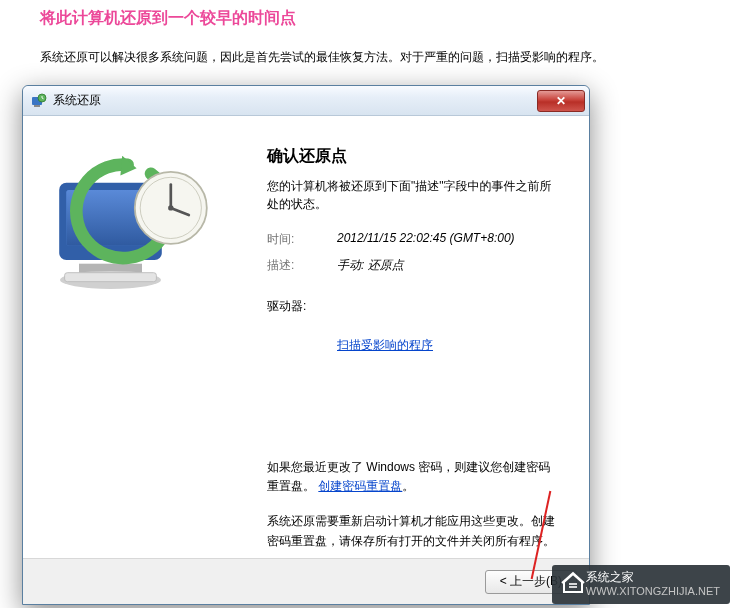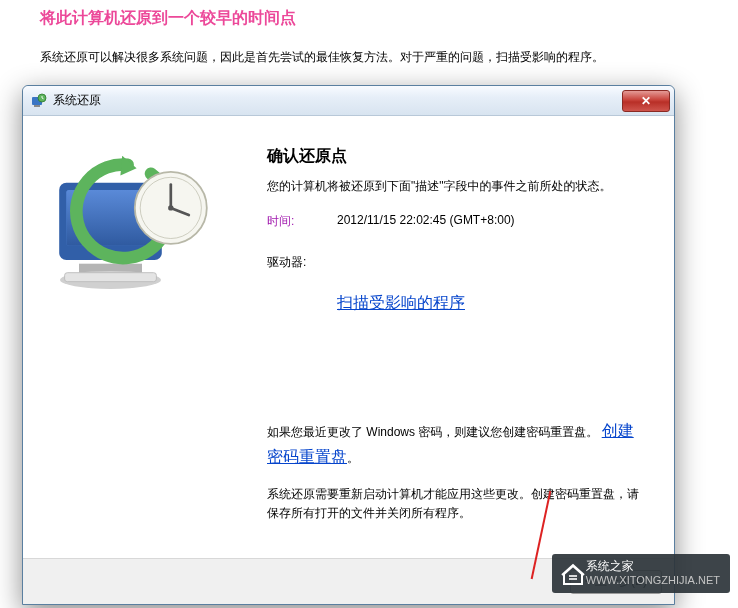--- a/index.html
+++ b/index.html
@@ -24,21 +24,21 @@
     }
     .page-subtext {
       color: #000;
       font-size: 12px;
       margin-bottom: 20px;
     }
     .dialog {
       position: absolute;
       left: 22px;
       top: 85px;
-      width: 653px;
+      width: 568px;
       height: 520px;
       background: #fff;
       border: 1px solid #5a7fa0;
       box-shadow: 0 8px 28px rgba(0,0,0,0.45);
       border-radius: 6px 6px 0 0;
       overflow: hidden;
     }
     .titlebar {
       height: 30px;
       background: linear-gradient(to bottom, #f8fbff 0%, #e6eef8 40%, #d8e4f0 100%);
@@ -101,25 +101,26 @@
       margin-bottom: 18px;
       line-height: 1.5;
     }
     .info-row {
       display: flex;
       margin-bottom: 9px;
       font-size: 12px;
     }
     .info-label {
       width: 70px;
-      color: #a21caf;
+      color: #737373;
     }
     .info-value {
       flex: 1;
       color: #000;
+      font-style: italic;
     }
     .drives-row {
       display: flex;
       margin-top: 18px;
       margin-bottom: 22px;
     }
     .drives-label {
       width: 70px;
       font-size: 12px;
       padding-top: 6px;
@@ -127,21 +128,21 @@
     .drives-box {
       flex: 1;
       border: 1px solid #888;
       padding: 8px 10px;
       min-height: 48px;
       font-size: 12px;
     }
     .link {
       color: #0645cc;
       text-decoration: underline;
-      font-size: 16px;
+      font-size: 12px;
       cursor: default;
     }
     .scan-link {
       margin-left: 70px;
       display: inline-block;
     }
     .pw-note {
       margin-top: 104px;
       font-size: 12px;
       line-height: 1.6;
@@ -169,26 +170,26 @@
       height: 24px;
       padding: 0 14px;
       font-size: 12px;
       background: linear-gradient(to bottom, #fdfdfd, #e8e8e8);
       border: 1px solid #9a9a9a;
       border-radius: 3px;
     }
     .watermark {
       position: absolute;
       right: 8px;
-      bottom: 15px;
+      bottom: 4px;
       background: rgba(45,52,58,0.92);
       padding: 5px 10px 5px 8px;
       border-radius: 3px;
       display: flex;
-      align-items: center;
+      align-items: flex-start;
       gap: 0;
       z-index: 50;
     }
     .wm-text {
       color: #fff;
       font-size: 12px;
       line-height: 1.25;
     }
     .wm-sub {
       color: #c4c4c4;
@@ -255,20 +256,24 @@
     </div>
 
     <div class="right-col">
       <h3 class="dlg-title">确认还原点</h3>
       <p class="dlg-desc">您的计算机将被还原到下面"描述"字段中的事件之前所处的状态。</p>
 
       <div class="info-row">
         <span class="info-label">时间:</span>
         <span class="info-value">2012/11/15 22:02:45 (GMT+8:00)</span>
       </div>
+      <div class="info-row">
+        <span class="info-label">描述:</span>
+        <span class="info-value">手动: 还原点</span>
+      </div>
 
       <div class="drives-row">
         <span class="drives-label">驱动器:</span>
       </div>
 
       <a class="link scan-link">扫描受影响的程序</a>
 
       <p class="pw-note">
         <span>如果您最近更改了 Windows 密码，则建议您创建密码重置盘。</span>
         <a class="link">创建密码重置盘</a><span>。</span>

